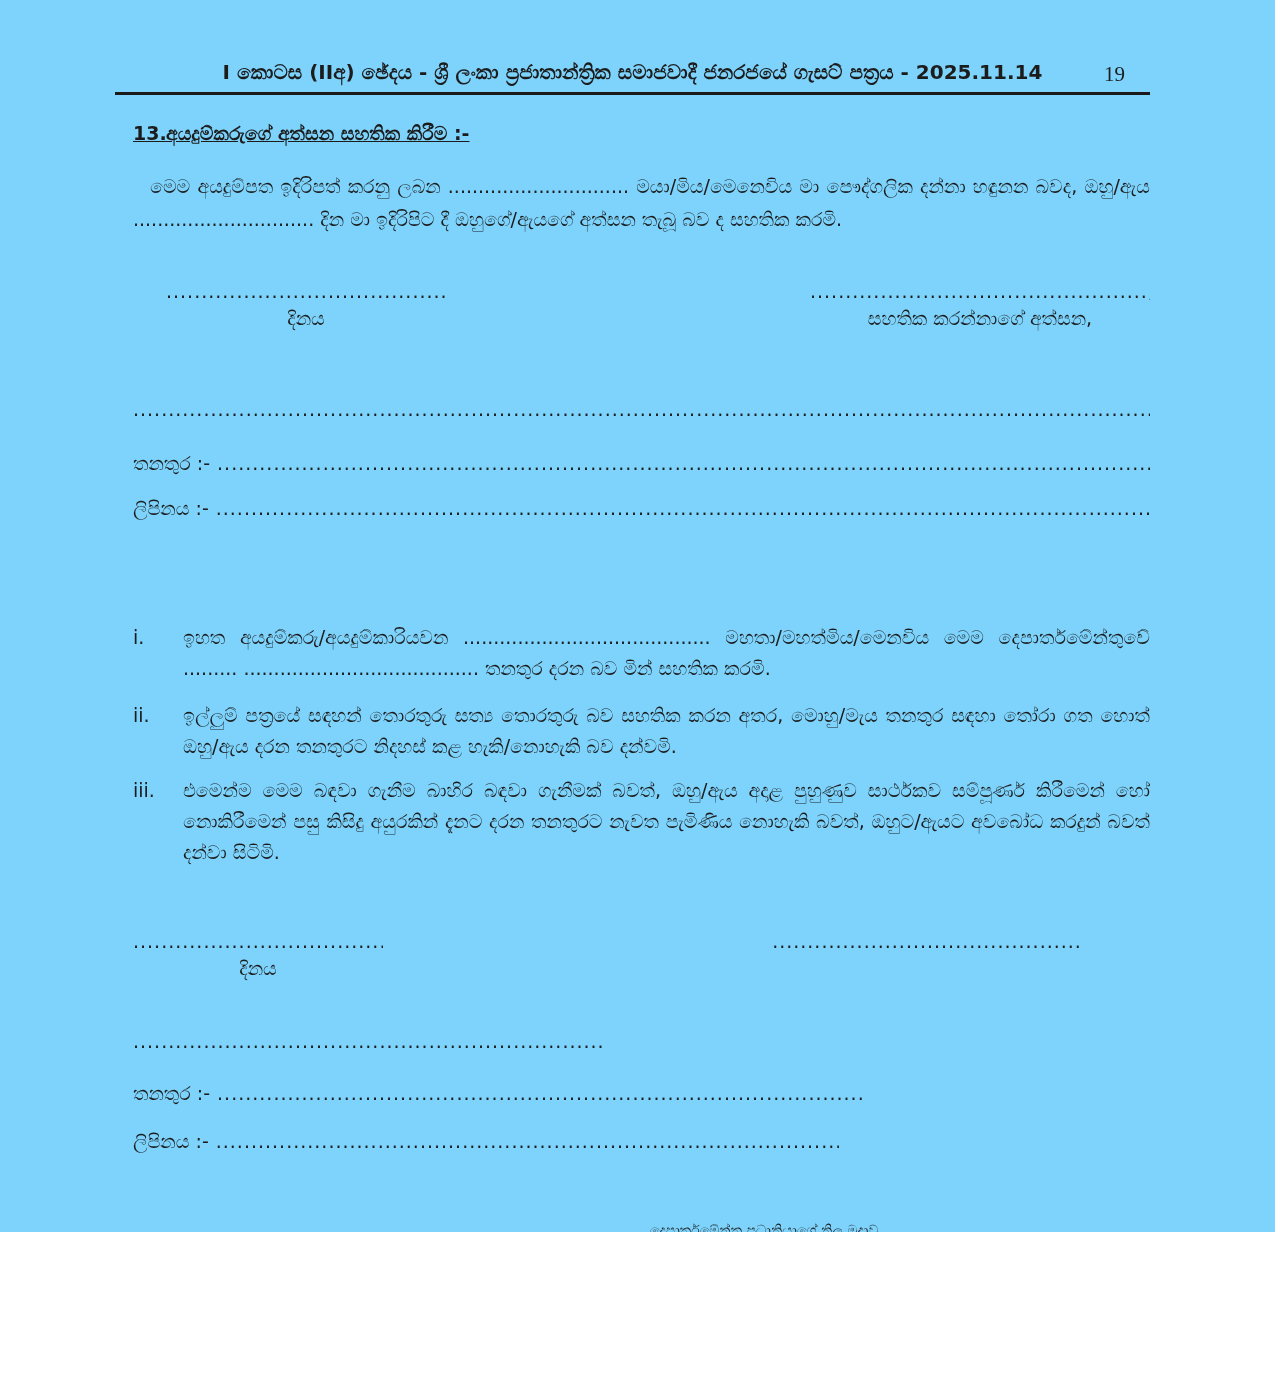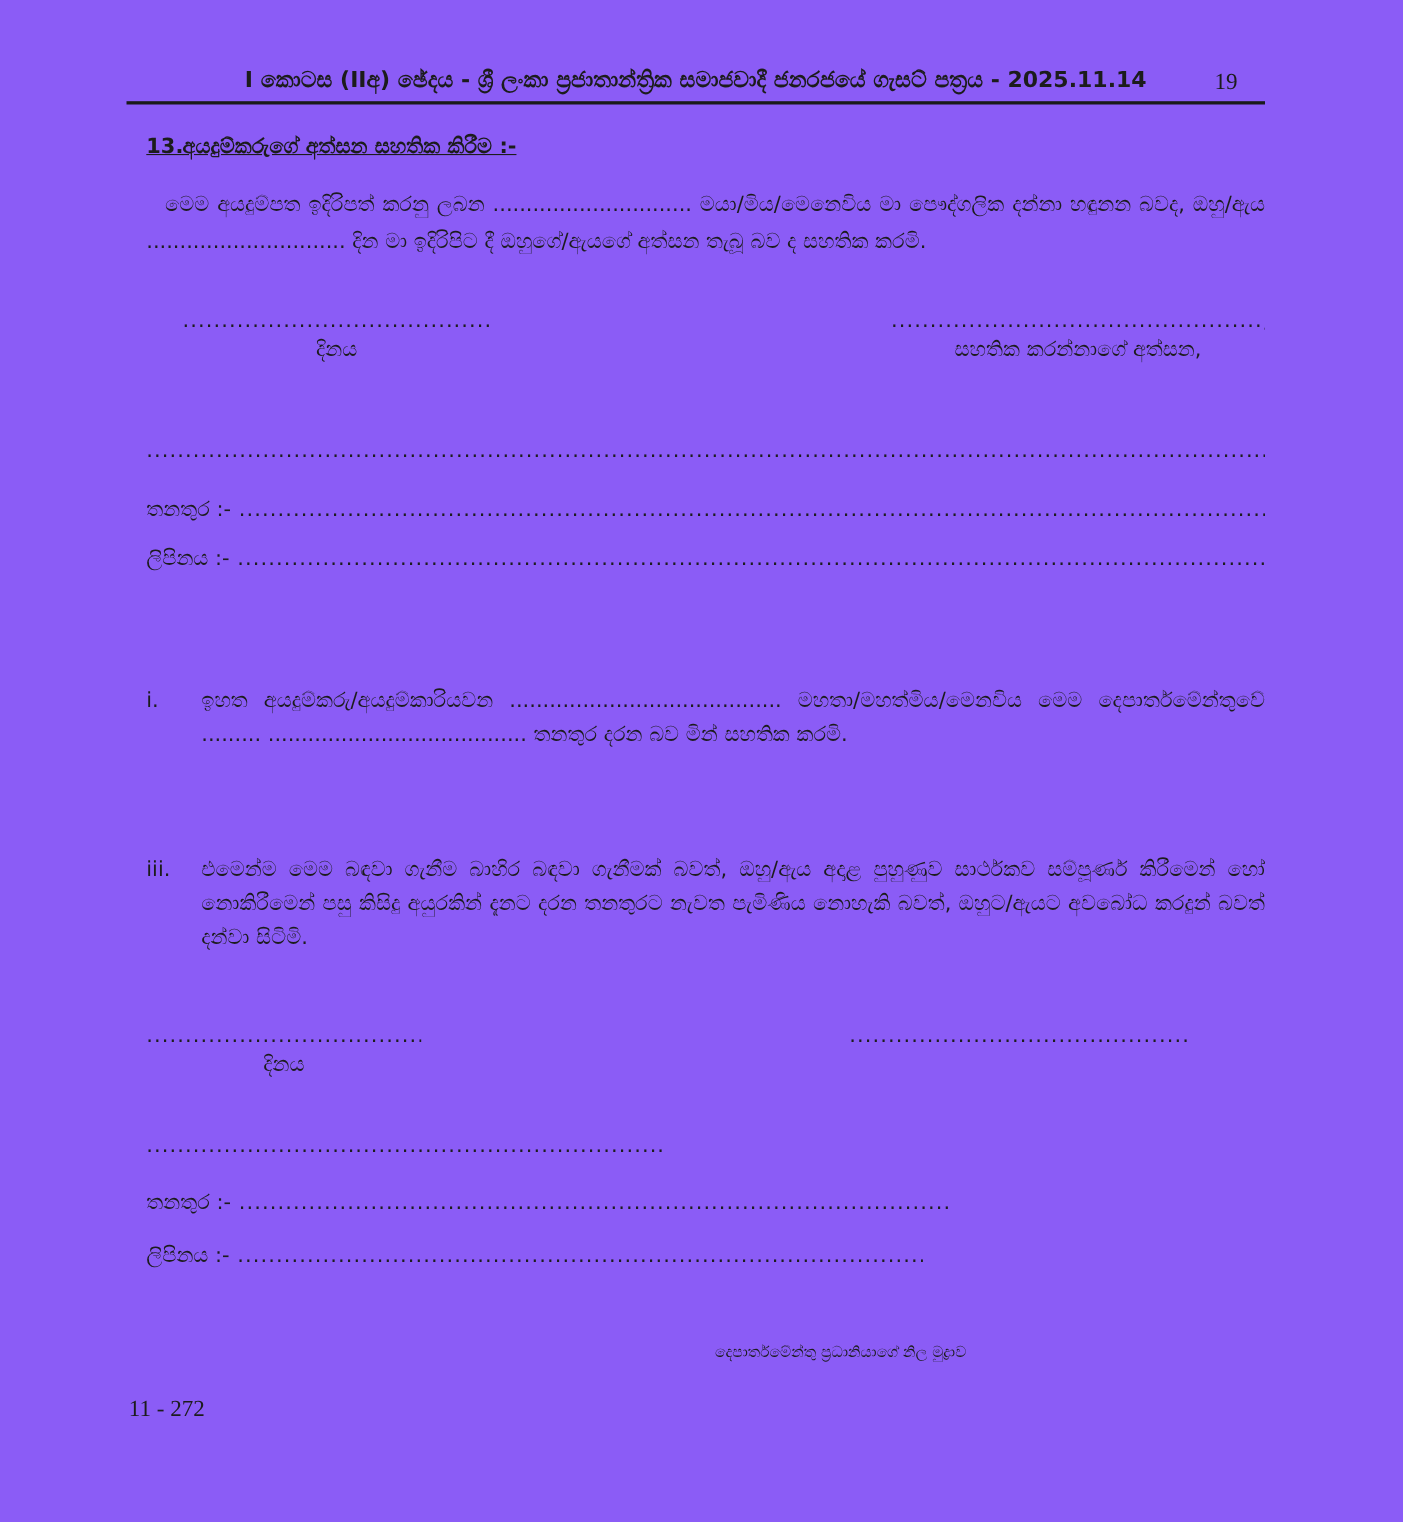--- a/index.html
+++ b/index.html
@@ -3,22 +3,22 @@
 <meta charset="utf-8">
 <style>
   html, body {
     margin: 0;
     padding: 0;
     background: #ffffff;
   }
   .page {
     position: relative;
     width: 1275px;
-    height: 1384px;
-    background: #8b5cf6;
+    height: 1232px;
+    background: #7dd3fc;
     font-family: "DejaVu Sans", "Liberation Sans", sans-serif;
     color: #1c1c1c;
     font-size: 19px;
     overflow: hidden;
   }
   .abs { position: absolute; }
 
   
   .hdr-title {
     left: 115px; top: 60px; width: 1035px;
@@ -144,20 +144,24 @@
   <div class="abs field f13-3">
     <span class="field-label">ලිපිනය :-</span>
     <span class="field-dots">........................................................................................................................................................................................................................................................................................................................</span>
   </div>
 
 
   <div class="abs item item-i">
     <span class="item-numeral">i.</span>
     <span class="item-text">ඉහත අයදුම්කරු/අයදුම්කාරියවන ......................................... මහතා/මහත්මිය/මෙනවිය මෙම දෙපාර්තමේන්තුවේ ......... ....................................... තනතුර දරන බව මින් සහතික කරමි.</span>
   </div>
+  <div class="abs item item-ii">
+    <span class="item-numeral">ii.</span>
+    <span class="item-text">ඉල්ලුම් පත්‍රයේ සඳහන් තොරතුරු සත්‍ය තොරතුරු බව සහතික කරන අතර, මොහු/මැය තනතුර සඳහා තෝරා ගත හොත් ඔහු/ඇය දරන තනතුරට නිදහස් කළ හැකි/නොහැකි බව දන්වමි.</span>
+  </div>
   <div class="abs item item-iii">
     <span class="item-numeral">iii.</span>
     <span class="item-text">එමෙන්ම මෙම බඳවා ගැනීම බාහිර බඳවා ගැනීමක් බවත්, ඔහු/ඇය අදාළ පුහුණුව සාර්ථකව සම්පූර්ණ කිරීමෙන් හෝ නොකිරීමෙන් පසු කිසිදු අයුරකින් දැනට දරන තනතුරට නැවත පැමිණිය නොහැකි බවත්, ඔහුට/ඇයට අවබෝධ කරදුන් බවත් දන්වා සිටිමි.</span>
   </div>
 
   <div class="abs sigrow sigrow-2">
     <div class="sig-col sig2-left">
       <div class="sig-dots">...............................................</div>
       <div>දිනය</div>
     </div>

